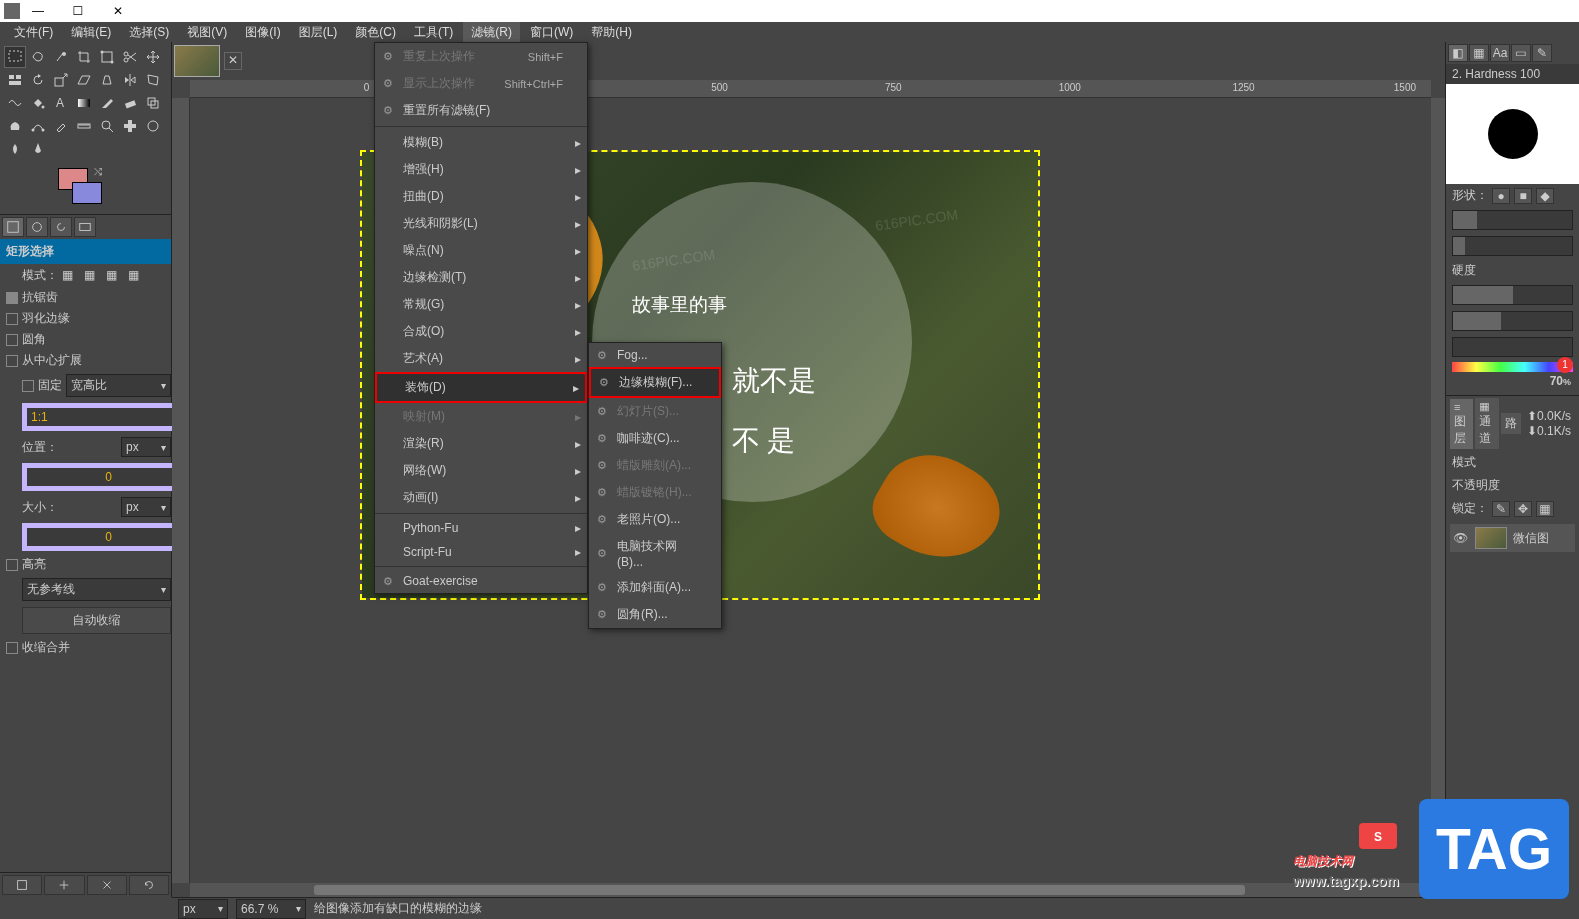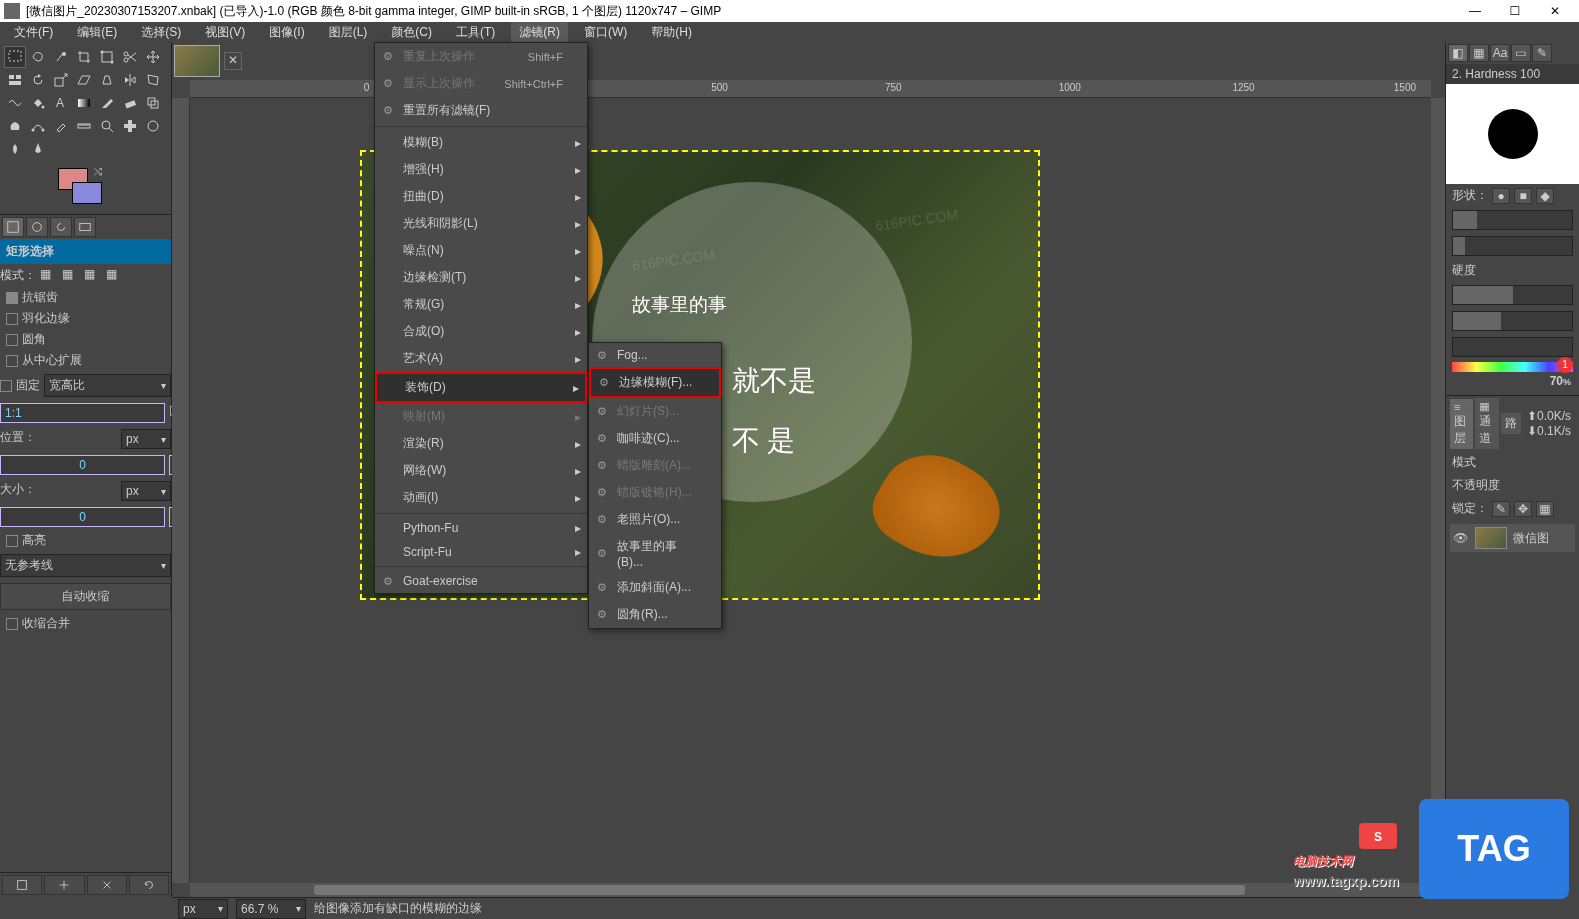--- a/index.html
+++ b/index.html
@@ -6,21 +6,21 @@
 body { background: #454545; color: #ccc; overflow: hidden; width: 1579px; height: 919px; position: relative; }
 
 
 .titlebar { height: 22px; background: #fff; display: flex; align-items: center; padding: 0 4px; color: #000; }
 .titlebar .icon { width: 16px; height: 16px; background: #666; margin-right: 6px; }
 .titlebar .title { flex: 1; font-size: 12px; }
 .titlebar .winbtns { display: flex; gap: 16px; margin-right: 8px; }
 .titlebar .winbtn { width: 24px; text-align: center; cursor: pointer; }
 
 
-.menubar { height: 20px; background: #454545; display: flex; align-items: center; padding: 0 6px; gap: 8px; }
+.menubar { height: 20px; background: #454545; display: flex; align-items: center; padding: 0 6px; gap: 2px; }
 .menubar .menuitem { padding: 2px 8px; cursor: pointer; color: #ddd; }
 .menubar .menuitem.active { background: #5a5a5a; }
 
 
 .mainrow { display: flex; height: calc(100% - 22px - 20px - 22px); }
 
 
 .leftcol { width: 172px; background: #454545; display: flex; flex-direction: column; border-right: 1px solid #222; }
 .toolbox { padding: 4px; display: grid; grid-template-columns: repeat(7, 22px); gap: 1px; }
 .toolbox .tool { width: 22px; height: 22px; display: flex; align-items: center; justify-content: center; cursor: pointer; border: 1px solid transparent; }
@@ -30,26 +30,26 @@
 .colorsel { padding: 6px 40px; position: relative; height: 50px; }
 .colorsel .fg { width: 30px; height: 22px; background: #d88; border: 1px solid #000; position: absolute; left: 58px; top: 4px; }
 .colorsel .bg { width: 30px; height: 22px; background: #88d; border: 1px solid #000; position: absolute; left: 72px; top: 18px; }
 .colorsel .swap { position: absolute; left: 94px; top: 2px; font-size: 10px; }
 
 .tabstrip { display: flex; padding: 2px; gap: 2px; border-top: 1px solid #222; }
 .tabstrip .tab { width: 22px; height: 20px; background: #555; border: 1px solid #333; cursor: pointer; display: flex; align-items: center; justify-content: center; }
 .tabstrip .tab.active { background: #666; }
 
 .opt-title { padding: 4px 6px; background: #0369a1; font-weight: bold; }
-.opt-row { padding: 3px 0; display: flex; gap: 4px; }
+.opt-row { padding: 3px 0; display: flex; align-items: center; gap: 4px; margin-left: 22px; }
 .opt-row label { flex: 0 0 auto; }
 .opt-check { display: flex; align-items: center; padding: 2px 6px; gap: 4px; }
 .opt-check .box { width: 12px; height: 12px; border: 1px solid #888; }
 .opt-check .box.checked { background: #888; }
-.opt-input { background: #3a3a3a; border: 1px solid #c4b5fd; color: #7dd3fc; padding: 2px 4px; }
+.opt-input { background: #3a3a3a; border: 5px solid #c4b5fd; color: #eab308; padding: 2px 4px; }
 .opt-select { flex: 1; background: #3a3a3a; border: 1px solid #222; color: #ccc; padding: 2px 4px; display: flex; justify-content: space-between; align-items: center; }
 .opt-btn { flex: 1; text-align: center; padding: 4px; background: #4a4a4a; border: 1px solid #333; cursor: pointer; }
 .bottom-btns { display: flex; padding: 2px; gap: 2px; border-top: 1px solid #222; }
 .bottom-btns .bb { flex: 1; height: 20px; background: #4a4a4a; border: 1px solid #333; display:flex; align-items:center; justify-content:center; }
 
 
 .canvasarea { flex: 1; background: #454545; position: relative; display: flex; flex-direction: column; }
 .imgtabs { height: 38px; display: flex; align-items: center; padding: 2px; gap: 4px; }
 .imgtabs .thumb { width: 46px; height: 32px; background: linear-gradient(135deg,#8a7a4a,#4a5a3a); border: 1px solid #aaa; }
 .imgtabs .close { width: 18px; height: 18px; border: 1px solid #666; text-align: center; cursor: pointer; }
@@ -112,31 +112,30 @@
 .layer-item .lthumb { width: 32px; height: 22px; background: linear-gradient(135deg,#8a7a4a,#4a5a3a); border: 1px solid #888; }
 .micro-stats { display: flex; flex-direction: column; gap: 1px; font-size: 9px; padding: 0 4px; }
 .micro-row { display: flex; justify-content: space-between; align-items: center; }
 
 
 .statusbar { height: 22px; background: #454545; border-top: 1px solid #222; display: flex; align-items: center; padding: 0 6px; gap: 8px; color: #ccc; position: absolute; bottom: 0; left: 172px; right: 134px;}
 
 
 .wm-cn { position: absolute; right: 180px; bottom: 30px; color: #e44; font-size: 32px; font-weight: bold; font-style: italic; z-index: 200; text-shadow: 1px 1px 0 #fff; }
 .wm-cn .sub { font-size: 14px; color: #666; display: block; text-align: left; font-style: normal;}
-.wm-tag { position: absolute; right: 10px; bottom: 20px; width: 150px; height: 100px; background: #2a7ae2; color: #fff; font-size: 36px; font-weight: bold; display: flex; align-items: center; justify-content: center; border-radius: 8px; z-index: 200; }
+.wm-tag { position: absolute; right: 10px; bottom: 20px; width: 150px; height: 100px; background: #2a7ae2; color: #fff; font-size: 57px; font-weight: bold; display: flex; align-items: center; justify-content: center; border-radius: 8px; z-index: 200; }
 .wm-splash { position: absolute; right: 176px; bottom: 64px; width: 50px; height: 36px; z-index: 199; }
 
 .chev { font-size: 10px; }
 </style>
 </head>
 <body>
 
 <div class="titlebar">
   <div class="icon"></div>
-  <div class="title">[微信图片_20230307153207.xnbak] (已导入)-1.0 (RGB 颜色 8-bit gamma integer, GIMP built-in sRGB, 1 个图层) 1120x747 – GIMP</div>
   <div class="winbtns">
     <div class="winbtn">—</div>
     <div class="winbtn">☐</div>
     <div class="winbtn">✕</div>
   </div>
 </div>
 
 <div class="menubar">
   <div class="menuitem">文件(F)</div>
   <div class="menuitem">编辑(E)</div>
@@ -722,21 +721,21 @@
   <div class="dd-item disabled">
       <span class="gear">⚙</span>
       <span>蜡版镀铬(H)...</span>
     </div>
   <div class="dd-item">
       <span class="gear">⚙</span>
       <span>老照片(O)...</span>
     </div>
   <div class="dd-item">
       <span class="gear">⚙</span>
-      <span>故事里的事(B)...</span>
+      <span>电脑技术网(B)...</span>
     </div>
   <div class="dd-item">
       <span class="gear">⚙</span>
       <span>添加斜面(A)...</span>
     </div>
   <div class="dd-item">
       <span class="gear">⚙</span>
       <span>圆角(R)...</span>
     </div>
 </div>

